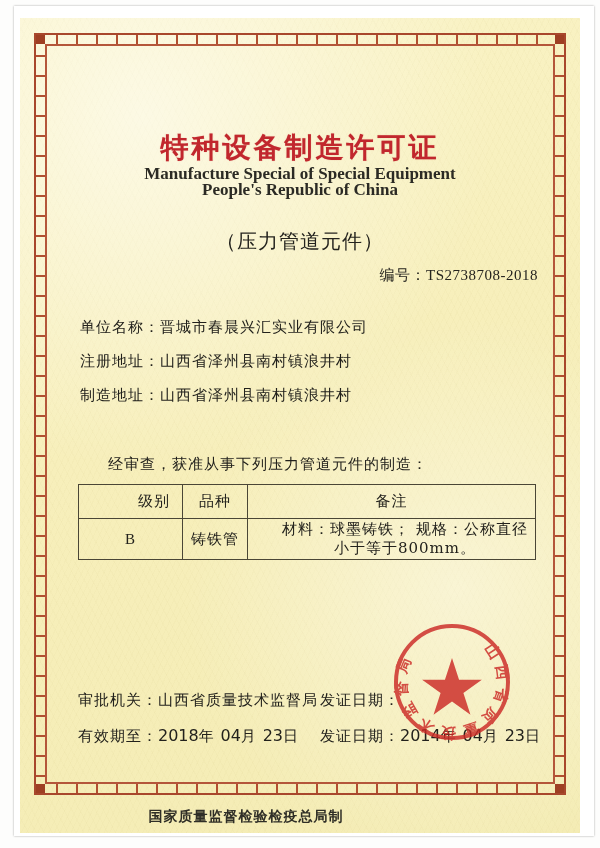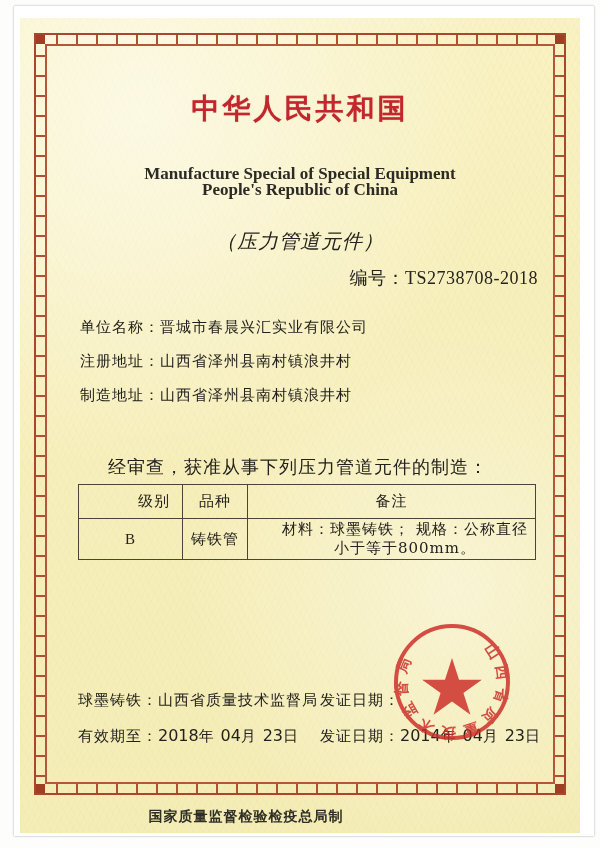--- a/index.html
+++ b/index.html
@@ -154,30 +154,29 @@
 
   #category {
     position: absolute;
     left: 0; width: 560px;
     top: 210px;
     text-align: center;
     color: #24231e;
     font-family: "DejaVu Sans", "Liberation Sans", sans-serif;
     font-size: 20px;
     letter-spacing: 1px;
-    font-style: italic;
   }
 
   #serial {
     position: absolute;
     right: 42px;
     top: 248px;
     color: #24231e;
     font-family: "Liberation Serif", "DejaVu Serif", serif;
-    font-size: 18px;
+    font-size: 15px;
     letter-spacing: 0.5px;
   }
   #serial .serial-value {
     font-family: "Liberation Serif", "DejaVu Serif", serif;
     letter-spacing: 0.5px;
   }
 
   
   .info-row {
     position: absolute;
@@ -193,21 +192,21 @@
   #info-row-2 { top: 368px; }
   .info-label { }
   .info-value { }
 
   #statement {
     position: absolute;
     left: 88px;
     top: 437px;
     color: #22211c;
     font-family: "DejaVu Serif", "Liberation Serif", serif;
-    font-size: 18px;
+    font-size: 15px;
     letter-spacing: 1px;
     white-space: nowrap;
   }
 
   
   #scope-table {
     position: absolute;
     left: 58px;
     top: 466px;
     width: 458px;
@@ -297,21 +296,21 @@
       <div class="teeth teeth-left"></div>
       <div class="teeth teeth-right"></div>
       <div class="corner corner-tl"></div>
       <div class="corner corner-tr"></div>
       <div class="corner corner-bl"></div>
       <div class="corner corner-br"></div>
     </div>
 
     <div id="content">
 
-      <div class="cn-title" id="cn-title-1">中华人民共和国</div>
+      <div class="cn-title" id="cn-title-2">特种设备制造许可证</div>
       <div class="en-title" id="en-title-1">Manufacture Special of Special Equipment</div>
       <div class="en-title" id="en-title-2">People's Republic of China</div>
 
       <div id="category">（压力管道元件）</div>
 
       <div id="serial">
         <span>编号：</span><span class="serial-value">TS2738708-2018</span>
       </div>
 
       <div class="info-row" id="info-row-0">
@@ -337,21 +336,21 @@
         <tbody>
           <tr>
             <td class="cell-grade">B</td>
             <td class="cell-variety">铸铁管</td>
             <td class="cell-remark">材料：球墨铸铁；  规格：公称直径小于等于800mm。</td>
           </tr>
         </tbody>
       </table>
 
       <div class="sig-line" id="sig-approver">
-        <span>球墨铸铁：</span><span>山西省质量技术监督局</span>
+        <span>审批机关：</span><span>山西省质量技术监督局</span>
       </div>
 
       <div class="sig-line" id="sig-issuer">
         <span>发证日期：</span><span></span>
       </div>
 
       <div class="sig-line" id="sig-validity">
         <span>有效期至：</span><span class="date-num">2018</span><span>年</span>
         <span class="date-num">04</span><span>月</span>
         <span class="date-num">23</span><span>日</span>

